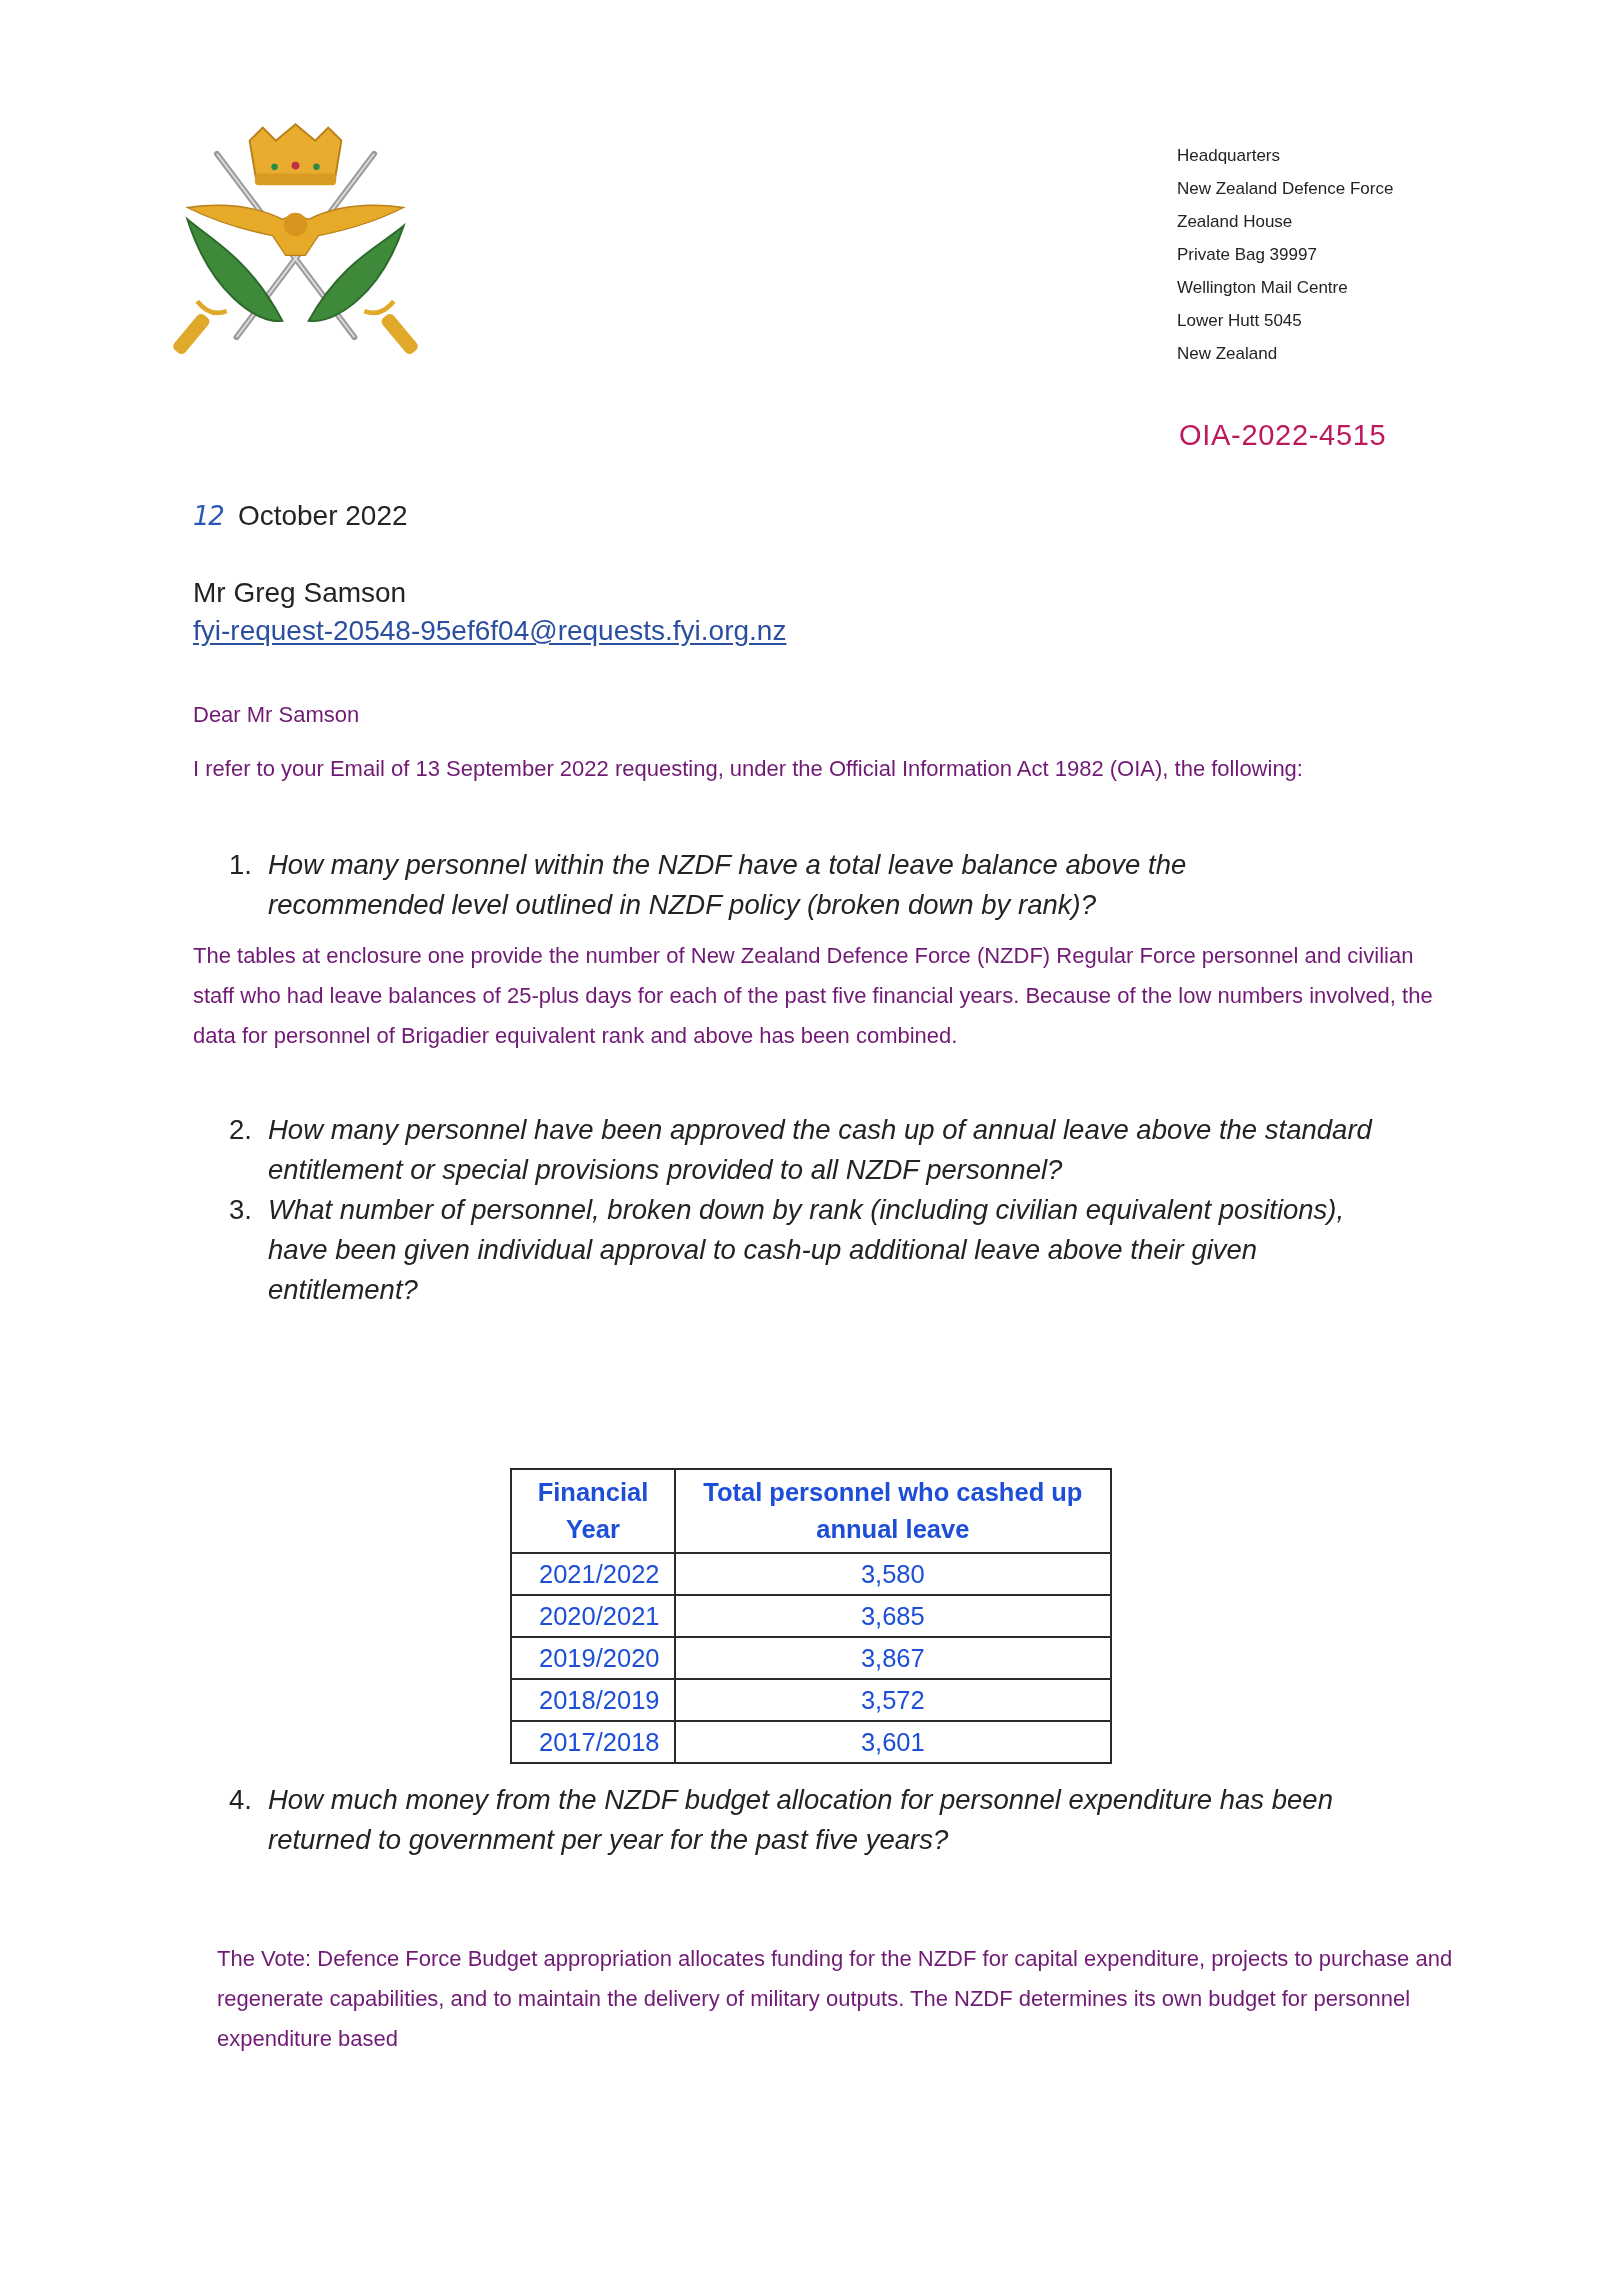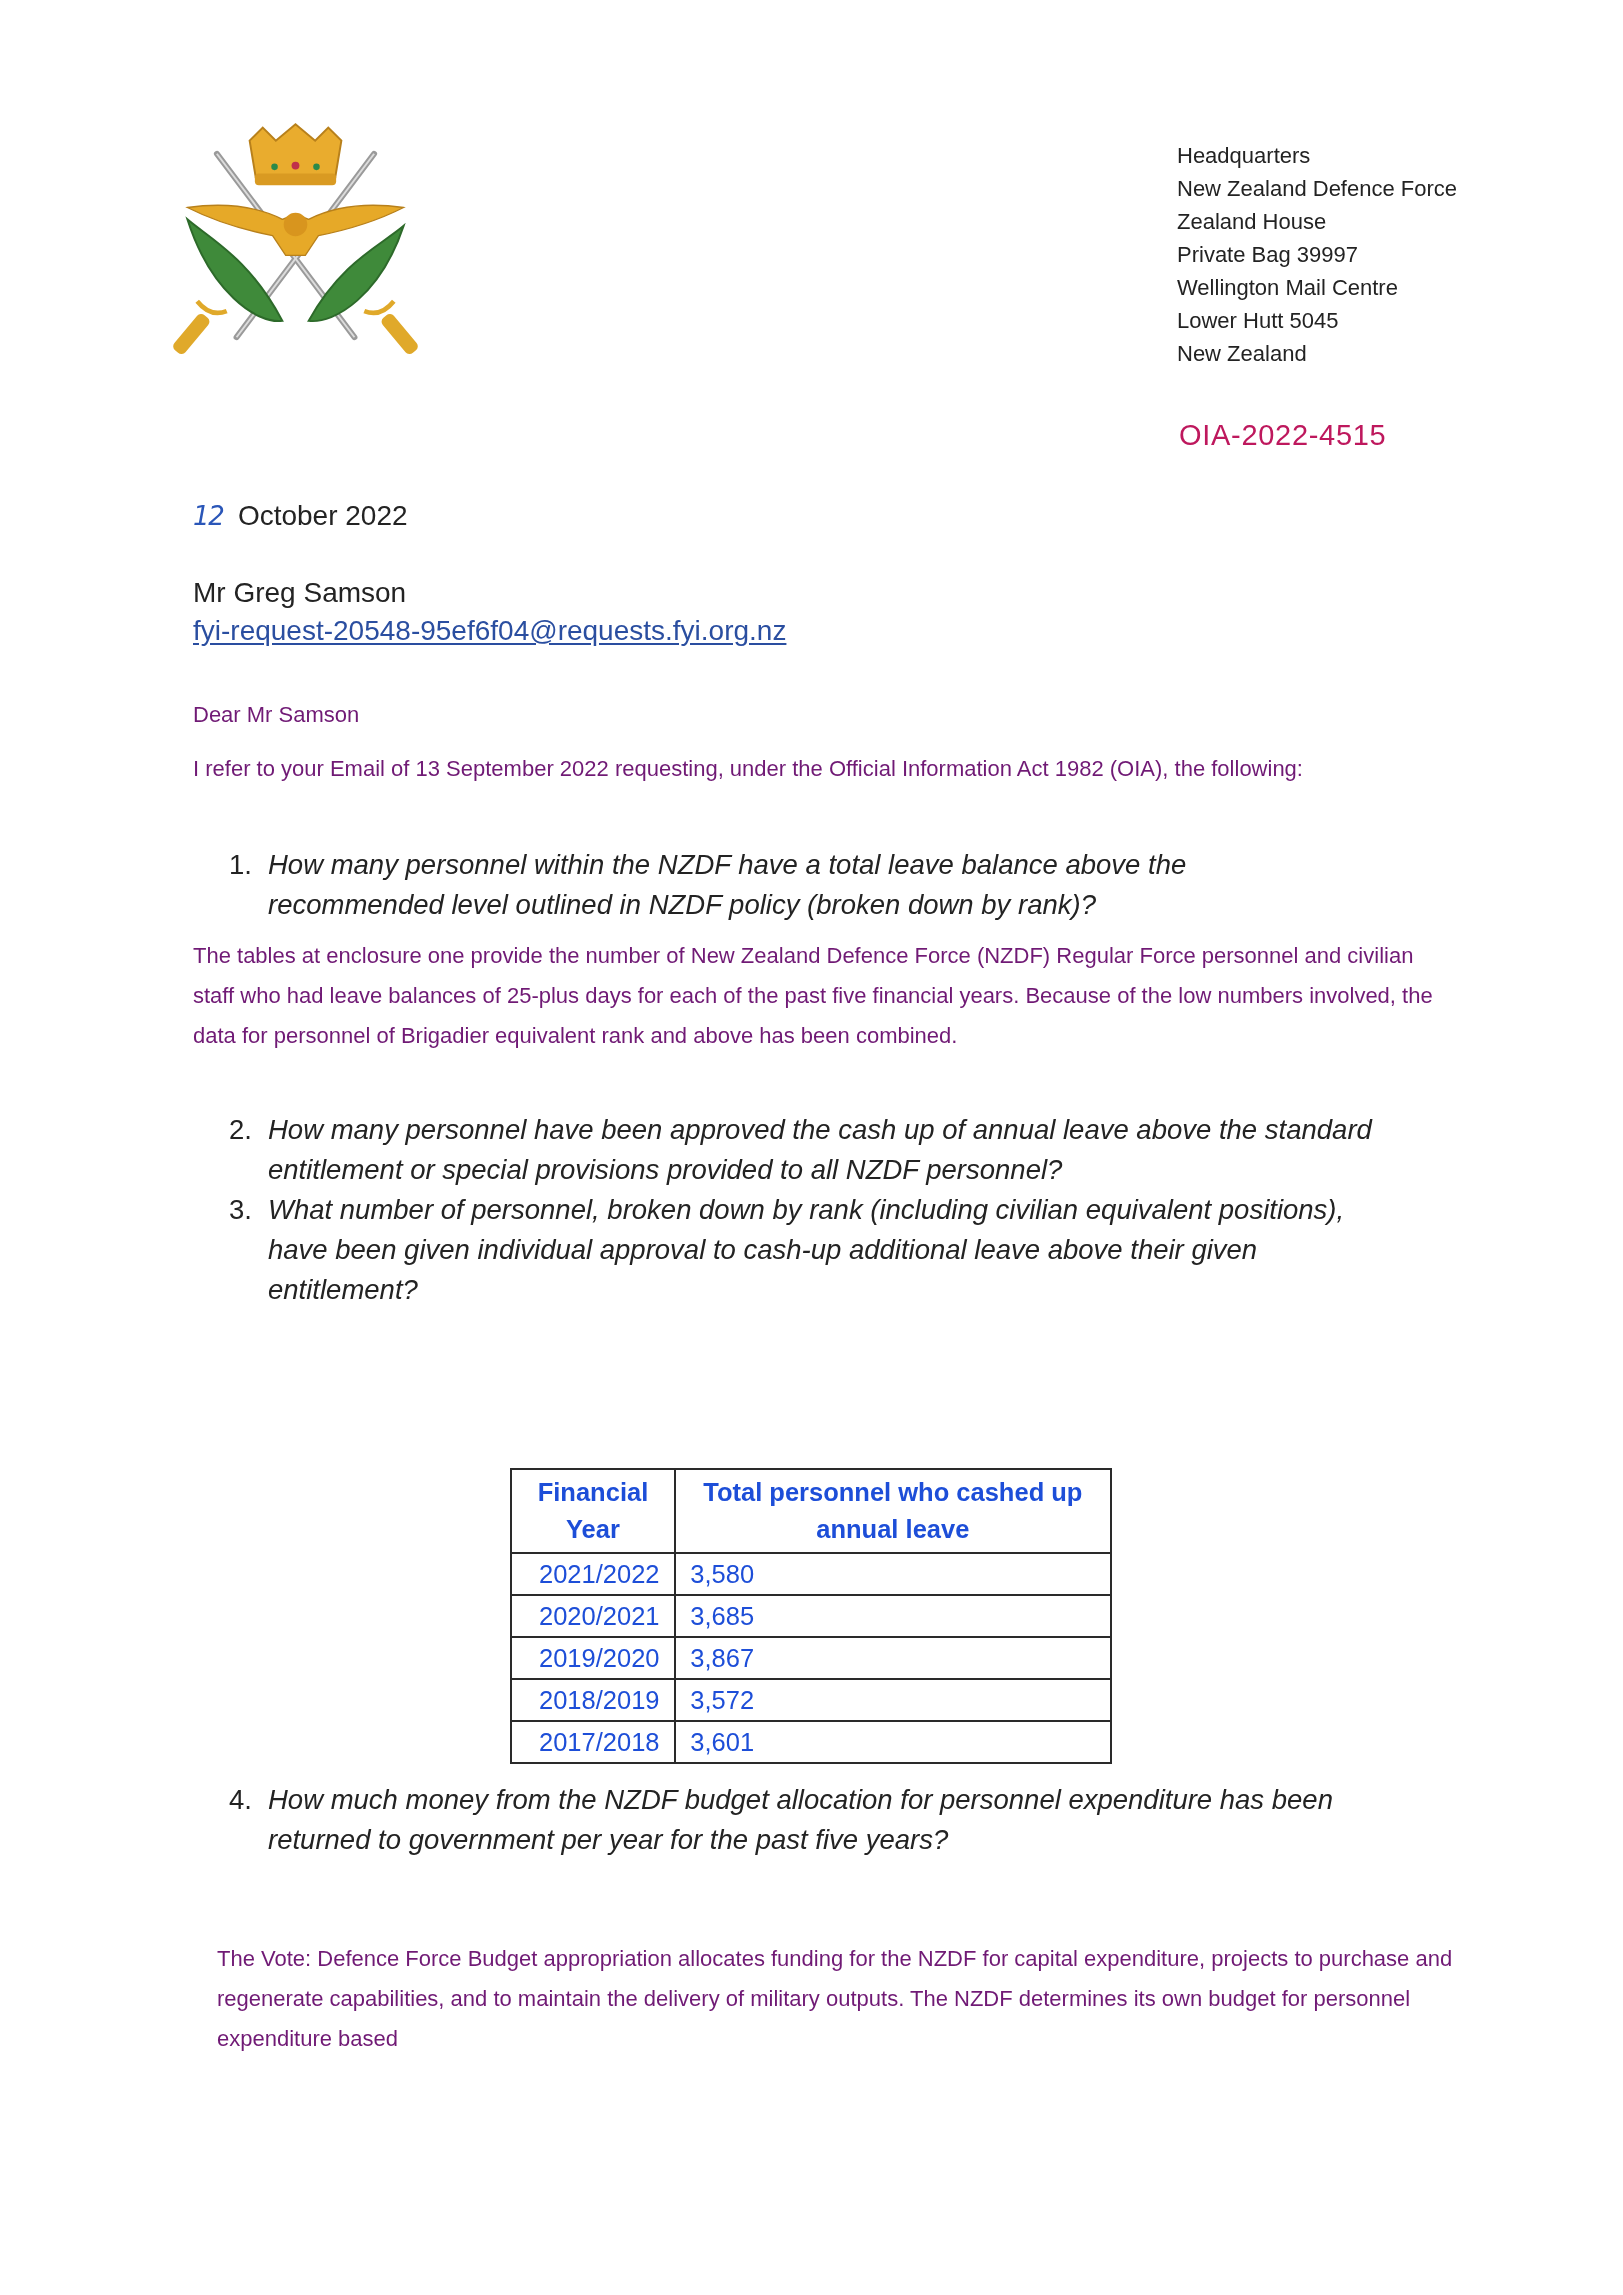--- a/index.html
+++ b/index.html
@@ -2,21 +2,21 @@
 <html style="font-size:10.5px"><head>
 <meta charset="utf-8">
 <style>
   html, body { margin:0; padding:0; background:#ffffff; }
   body { width:1623px; height:2295px; position:relative; overflow:hidden;
          font-family:"Liberation Sans", "DejaVu Sans", sans-serif; color:#1e1e1e; }
   .page { position:absolute; left:0; top:0; width:1623px; height:2295px; background:#fff; }
 
   .crest { position:absolute; left:171px; top:121px; width:249px; height:249px; }
 
-  .address { position:absolute; left:1177px; top:139px; font-size:22px; line-height:33px; color:#232323; }
+  .address { position:absolute; left:1177px; top:139px; font-size:17px; line-height:33px; color:#232323; }
   .address div { white-space:nowrap; }
 
   .ref { position:absolute; left:1179px; top:419px; font-size:29px; color:#be185d; letter-spacing:0.7px; }
 
   .date { position:absolute; left:193px; top:500px; font-size:28px; color:#232323; }
   .date .hand { color:#2a56b8; font-family:"DejaVu Sans", sans-serif; font-style:italic; font-size:26px; margin-right:14.4px; letter-spacing:-1.3px; }
 
   .recipient { position:absolute; left:193px; top:574px; font-size:28px; color:#232323; line-height:38px; }
   .recipient a { color:#2a4ea0; text-decoration:underline; text-underline-offset:3.3px; }
 
@@ -24,21 +24,21 @@
   .q { position:absolute; left:268px; width:1177px; font-size:27.5px; line-height:40px; font-style:italic; color:#232323; }
   .q .num { position:absolute; left:-39px; font-style:normal; }
 
   table.cash { position:absolute; left:510px; top:1468px; border-collapse:collapse; font-size:25.5px; color:#1d4ed8; }
   table.cash th, table.cash td { border:2px solid #2a2a2a; padding:0 14.4px; }
   table.cash th { font-weight:bold; text-align:center; line-height:37px; padding-top:3.9px; padding-bottom:3.9px; }
   table.cash th.c1 { width:131px; }
   table.cash th.c2 { width:405px; }
   table.cash td { height:40px; line-height:40px; }
   table.cash td.year { text-align:right; padding-left:27px; }
-  table.cash td.val { text-align:left; }
+  table.cash td.val { text-align:center; }
 </style>
 </head>
 <body>
 
 <div class="page">
 
   <svg class="crest" viewBox="0 0 380 380">
 
     <line x1="70" y1="50" x2="280" y2="330" stroke="#9a9a9a" stroke-width="9" stroke-linecap="round"></line>
     <line x1="310" y1="50" x2="100" y2="330" stroke="#9a9a9a" stroke-width="9" stroke-linecap="round"></line>

